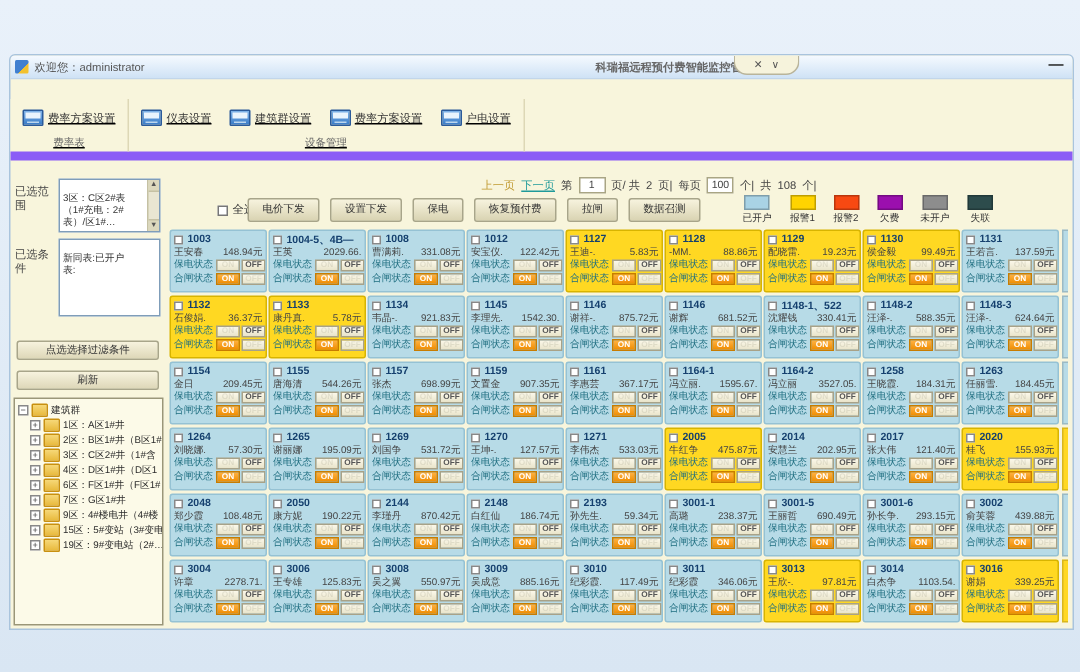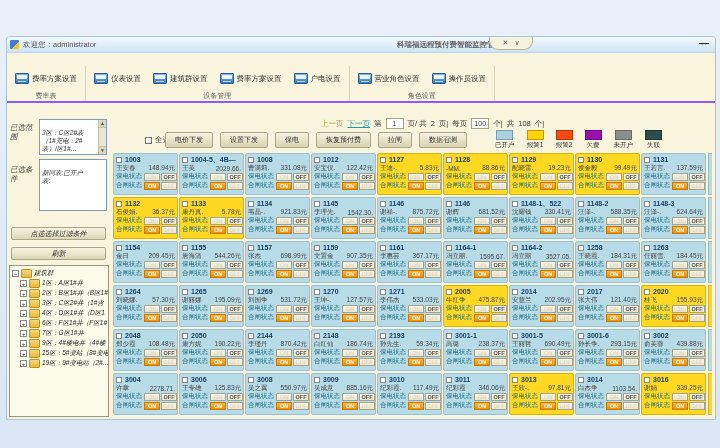--- a/index.html
+++ b/index.html
@@ -11,39 +11,39 @@
   .appicon{position:absolute;left:3px;top:3px;width:9px;height:9px;background:linear-gradient(135deg,#3f7fd0 60%,#f2c12e 60%);border-radius:1px;}
   .welcome{position:absolute;left:16px;top:3px;font-size:7.5px;color:#555;}
   .wintitle{position:absolute;left:390px;top:3px;font-size:7.5px;color:#666;font-weight:bold;white-space:nowrap;}
   .winbubble{position:absolute;left:482px;top:0;width:42px;height:12px;background:#f6f3dc;border:1px solid #b9b49a;border-top:none;border-radius:0 0 9px 9px;display:flex;align-items:center;justify-content:center;gap:6px;font-size:7px;color:#555;}
   .minbtn{position:absolute;right:6px;top:1px;font-size:10px;font-weight:bold;color:#222;line-height:12px;cursor:default;}
   
   .menubar{position:absolute;left:0;top:15px;right:0;height:14px;background:#f3f0d8;border-bottom:1px solid #e0dbbb;display:flex;align-items:stretch;padding-left:10px;}
   .mi{font-size:8px;color:#333;padding:2px 9px;line-height:10px;}
   .mi.act{background:linear-gradient(#fdfbe9,#ece7c6);border:1px solid #b9b288;border-bottom:none;border-radius:2px 2px 0 0;font-weight:bold;}
   
-  .ribbon{position:absolute;left:0;top:29px;right:0;height:35px;background:#f8f5dc;border-bottom:2px solid #8b5cf6;display:flex;}
+  .ribbon{position:absolute;left:0;top:29px;right:0;height:35px;background:#f8f5dc;border-bottom:6px solid #8b5cf6;display:flex;text-decoration:underline;}
   .rgroup{border-right:1px solid #ddd8b6;display:flex;flex-direction:column;padding:0 4px;}
   .rbtns{flex:1;display:flex;align-items:center;gap:4px;}
   .rbtn{display:flex;align-items:center;gap:3px;padding:3px 4px;border-radius:2px;}
   .ricon{width:12px;height:9px;background:linear-gradient(#7fb3e8,#3a7cc8);border:1px solid #2a5a9a;border-radius:1px;position:relative;flex:none;}
   .ricon::before{content:"";position:absolute;left:1px;right:1px;top:1px;height:4px;background:#eaf4fd;}
   .ricon::after{content:"";position:absolute;left:2px;right:2px;bottom:1px;height:1px;background:#bcd6ee;}
   .rlbl{font-size:7.5px;color:#333;white-space:nowrap;}
   .rglabel{height:10px;text-align:center;font-size:7px;color:#666;line-height:9px;}
   
   .tabstrip{position:absolute;left:0;top:64px;right:0;height:16px;background:linear-gradient(#f6f3da,#eeebce);border-bottom:1px solid #cfd9e6;display:flex;align-items:flex-end;padding-left:8px;gap:4px;}
   .tab{display:flex;align-items:center;gap:4px;font-size:8px;color:#444;background:linear-gradient(#fdfcf0,#efecd2);border:1px solid #93b7d9;border-bottom:none;border-radius:5px 5px 0 0;padding:2px 8px 2px 10px;height:11px;}
   .tab.act{font-weight:bold;background:#fbfae6;color:#222;}
   .tclose{font-size:7px;color:#999;line-height:7px;}
   .tab.act .tclose{color:#c44;}
   
   .content{position:absolute;left:0;top:80px;right:0;bottom:0;}
   
-  .sidebar{position:absolute;left:0;top:0;width:104px;bottom:16px;font-style:italic;}
+  .sidebar{position:absolute;left:0;top:0;width:104px;bottom:16px;}
   .sblbl{position:absolute;left:3px;width:28px;font-size:7.5px;color:#444;line-height:9px;}
   .sbbox{position:absolute;left:32px;width:68px;background:#fff;border:1px solid #7f9db9;box-sizing:border-box;font-size:6.5px;color:#333;padding:1px 8px 1px 2px;white-space:pre-line;overflow:hidden;line-height:8px;}
   .sbscroll{position:absolute;right:0;top:0;bottom:0;width:7px;background:#e9e6d2;border-left:1px solid #c5c1a4;}
   .sbarrow{position:absolute;left:0;width:7px;height:7px;font-size:5px;color:#555;text-align:center;line-height:7px;background:#dcd8bd;}
   .sbarrow.up{top:0;border-bottom:1px solid #c5c1a4;}
   .sbarrow.dn{bottom:0;border-top:1px solid #c5c1a4;}
   .sbtn{position:absolute;left:4px;width:95px;height:13px;background:linear-gradient(#f7f3de,#ddd7b8);border:1px solid #a8a58a;border-radius:2px;font-size:7px;color:#333;text-align:center;line-height:12px;box-sizing:border-box;}
   .treebox{position:absolute;left:2px;width:100px;background:#fcfae8;border:1px solid #9a9678;box-sizing:border-box;overflow:hidden;padding:2px 0 0 2px;}
   .trow{display:flex;align-items:center;gap:2px;height:10px;white-space:nowrap;}
   .trow.child{padding-left:8px;}
@@ -124,33 +124,20 @@
               <span class="ricon"></span>
               <span class="rlbl">费率方案设置</span>
             </div>
             <div class="rbtn">
               <span class="ricon"></span>
               <span class="rlbl">户电设置</span>
             </div>
           </div>
           <div class="rglabel">设备管理</div>
         </div>
-        <div class="rgroup">
-          <div class="rbtns">
-            <div class="rbtn">
-              <span class="ricon"></span>
-              <span class="rlbl">营业角色设置</span>
-            </div>
-            <div class="rbtn">
-              <span class="ricon"></span>
-              <span class="rlbl">操作员设置</span>
-            </div>
-          </div>
-          <div class="rglabel">角色设置</div>
-        </div>
       </div>
 
 
     <div class="content">
 
       <div class="sidebar">
         <div class="sblbl" style="top:6px;">已选范围</div>
         <div class="sbbox" style="top:2px;height:36px;">
           <span>3区：C区2#表
 （1#充电：2#

